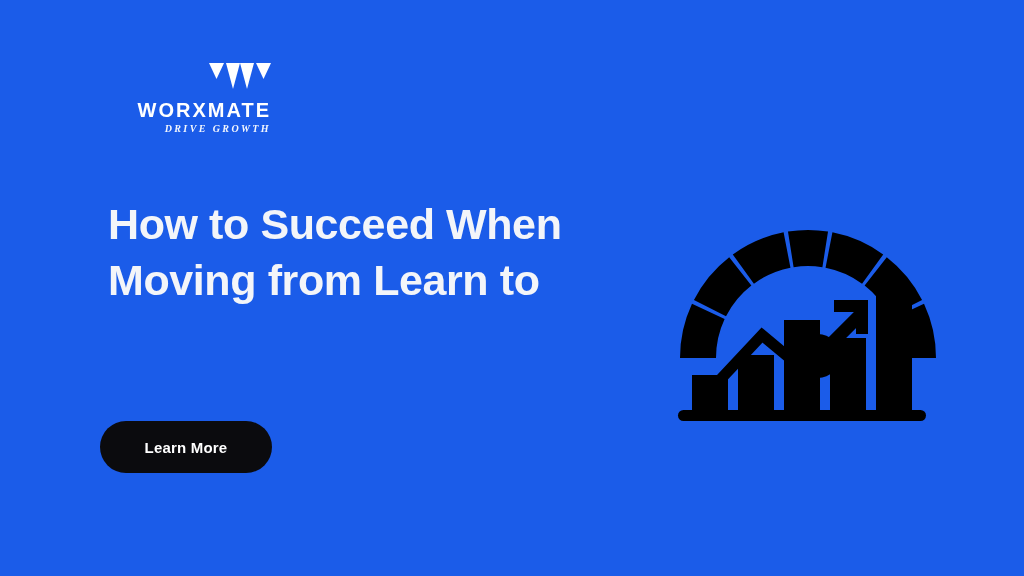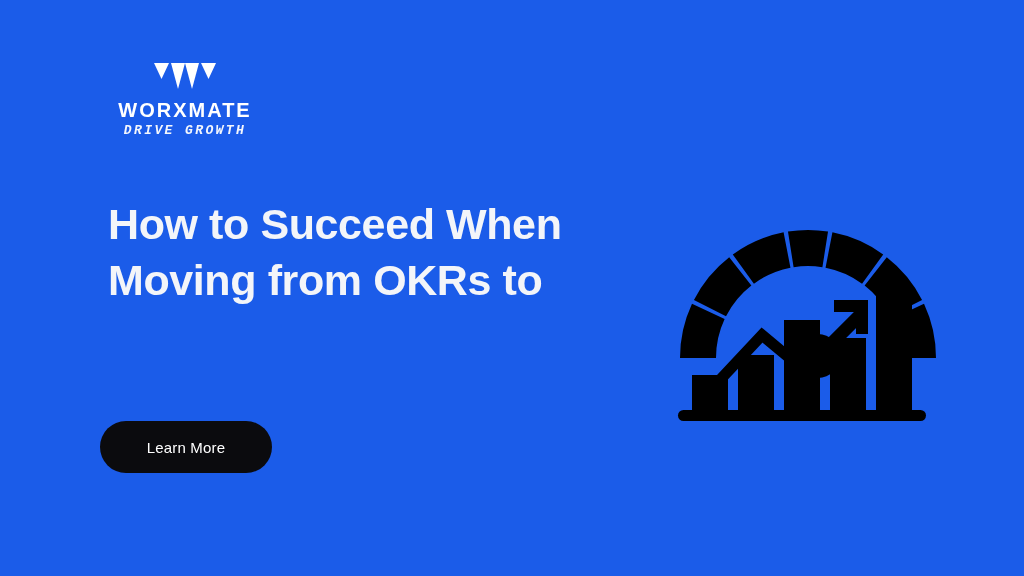--- a/index.html
+++ b/index.html
@@ -24,42 +24,42 @@
   }
 
   
   .logo-block {
     position: absolute;
     left: 99px;
     top: 63px;
     width: 172px;
     display: flex;
     flex-direction: column;
-    align-items: center;
+    align-items: flex-end;
   }
   .logo-mark {
     display: block;
     width: 62px;
     height: 32px;
   }
   .logo-wordmark {
     margin-top: 5px;
     color: #ffffff;
     font-family: "Liberation Sans", sans-serif;
     font-size: 20px;
     font-weight: 700;
     letter-spacing: 2.0px;
     line-height: 1;
     white-space: nowrap;
   }
   .logo-tagline {
     margin-top: 4px;
     color: #ffffff;
-    font-family: Liberation Mono, monospace;
-    font-size: 13px;
+    font-family: Liberation Serif, serif;
+    font-size: 10px;
     font-style: italic;
     font-weight: 700;
     letter-spacing: 2.4px;
     line-height: 1;
     white-space: nowrap;
     opacity: 0.95;
   }
 
   
   .headline {
@@ -86,21 +86,21 @@
     left: 100px;
     top: 421px;
     width: 172px;
     height: 52px;
     border: none;
     border-radius: 26px;
     background: #0b0b0e;
     color: #ffffff;
     font-family: "Liberation Sans", sans-serif;
     font-size: 15px;
-    font-weight: 400;
+    font-weight: 700;
     letter-spacing: 0.2px;
     cursor: pointer;
     padding: 0;
   }
 
   
   .illustration {
     position: absolute;
     left: 666px;
     top: 160px;
@@ -126,21 +126,21 @@
         <polygon points="31,0 45,0 38,26" fill="#ffffff"></polygon>
         <polygon points="47,0 62,0 54.5,16" fill="#ffffff"></polygon>
       </svg>
     </span>
     <span class="logo-wordmark">WORXMATE</span>
     <span class="logo-tagline">DRIVE GROWTH</span>
   </div>
 
   <h1 class="headline">
     <span class="line">How to Succeed When</span>
-    <span class="line">Moving from OKRs to</span>
+    <span class="line">Moving from Learn to</span>
   </h1>
 
   <button class="cta-button">Learn More</button>
 
   <div class="illustration">
     <svg viewBox="0 0 284 268" xmlns="http://www.w3.org/2000/svg" aria-hidden="true">
       <g fill="#000000">
 
         <g transform="translate(142,198)">
 

